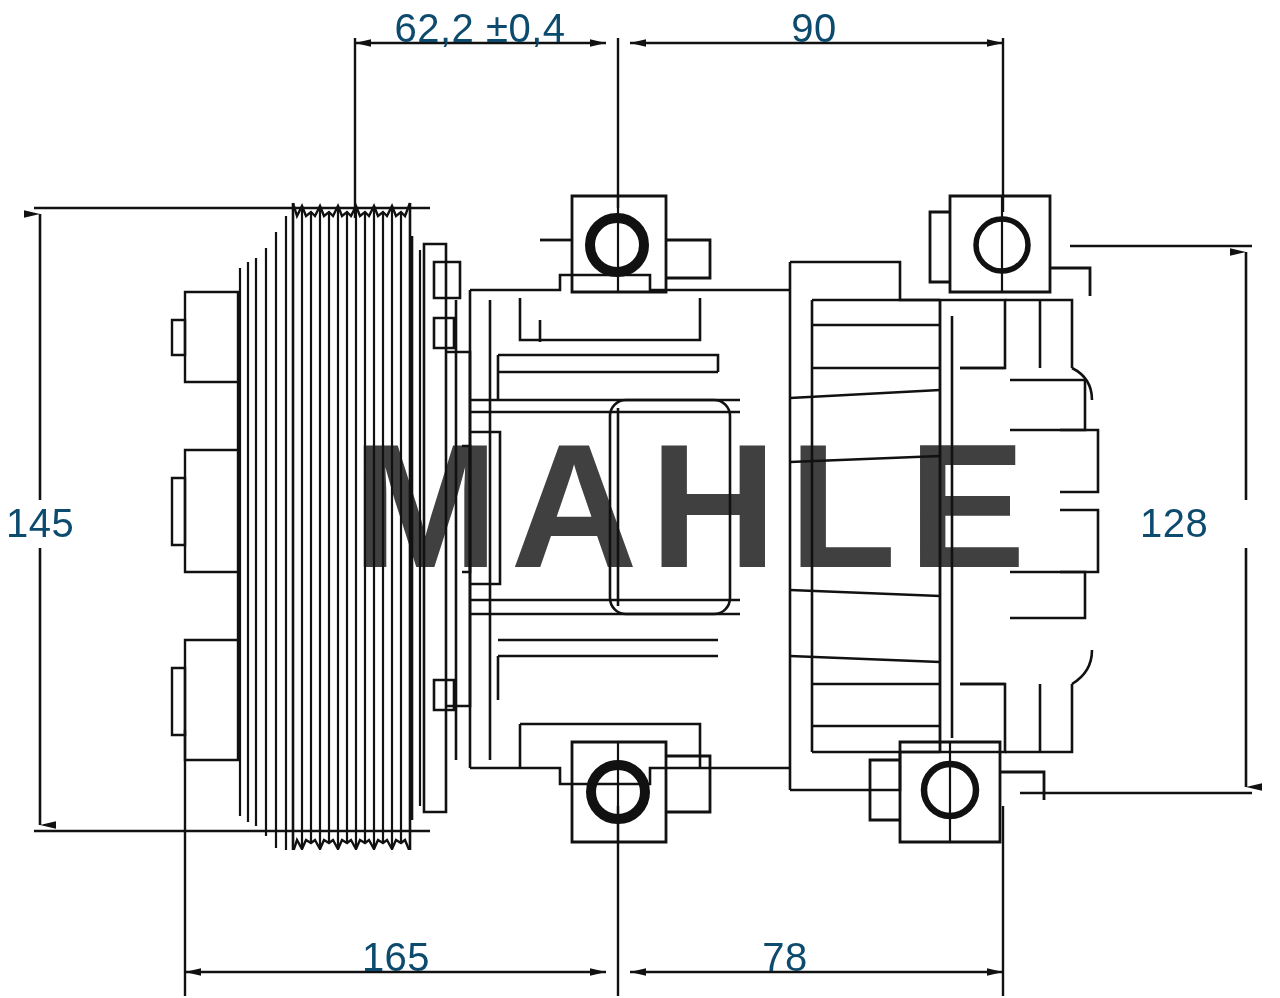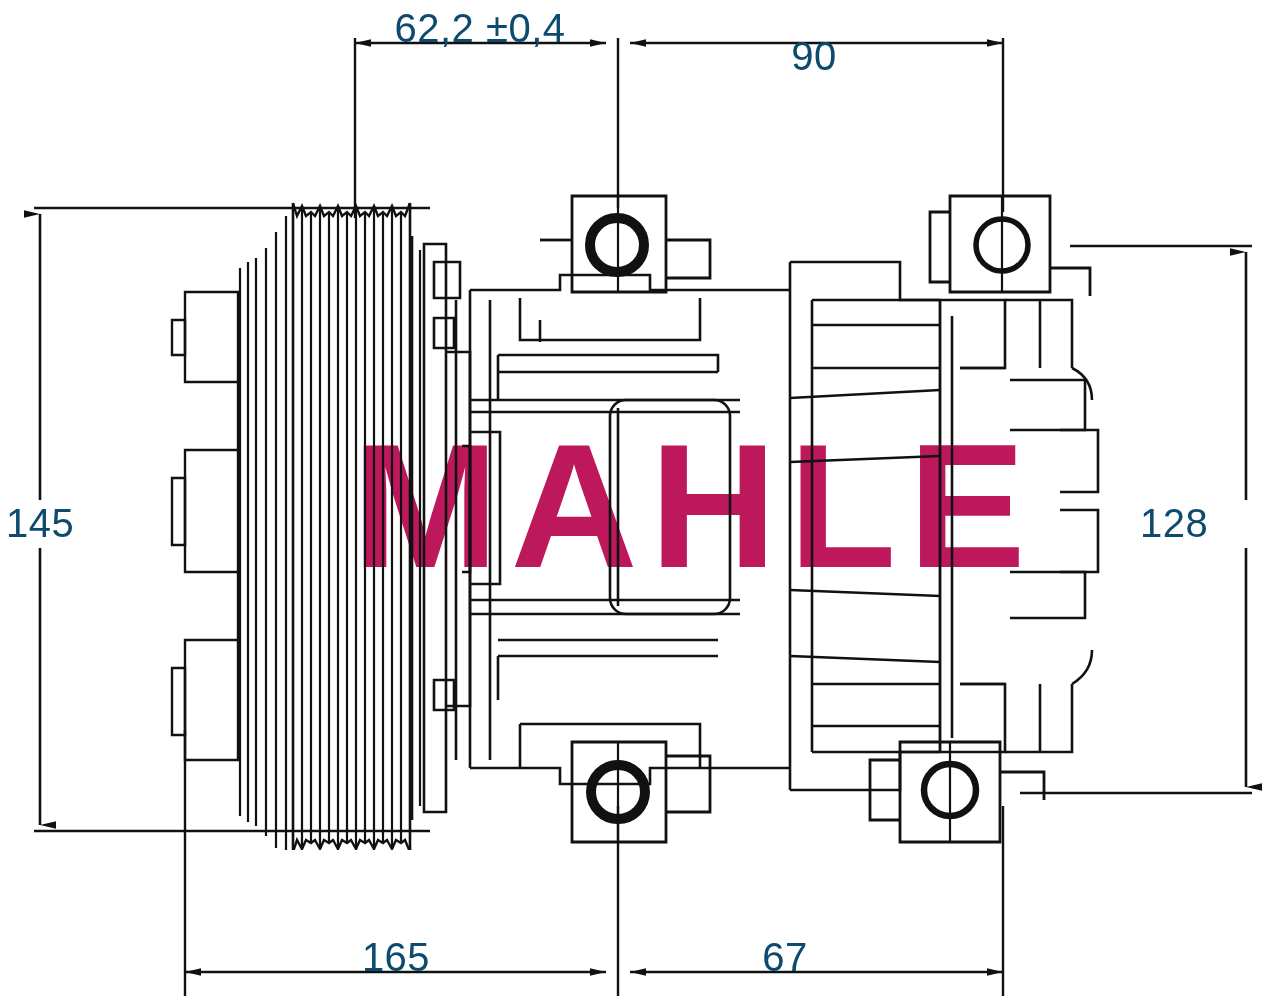--- a/index.html
+++ b/index.html
@@ -32,21 +32,21 @@
     white-space:nowrap;
     line-height:1;
   }
   .dim-label.c{ transform:translateX(-50%); }
   .wm{
     position:absolute;
     font-family:"Liberation Sans", sans-serif;
     font-weight:700;
     font-size:176px;
     letter-spacing:12px;
-    color:#be185d;
+    color:#404040;
     line-height:1;
     white-space:nowrap;
     user-select:none;
     pointer-events:none;
   }
 </style>
 </head>
 <body>
 
 <div id="sheet">
@@ -263,23 +263,23 @@
           <line x1="618" y1="742" x2="618" y2="842"></line>
           <line x1="950" y1="742" x2="950" y2="842"></line>
         </g>
 
       </g>
     </g>
   </svg>
 
   <div class="dim-label c" style="left:480px; top:8px;">62,2 ±0,4</div>
 
-  <div class="dim-label c" style="left:814px; top:8px;margin-top:28px;">90</div>
+  <div class="dim-label c" style="left:814px; top:8px;">90</div>
 
   <div class="dim-label" style="left:6px; top:503px;">145</div>
 
   <div class="dim-label" style="left:1140px; top:503px;">128</div>
 
   <div class="dim-label c" style="left:396px; top:937px;">165</div>
 
-  <div class="dim-label c" style="left:785px; top:937px;">67</div>
+  <div class="dim-label c" style="left:785px; top:937px;">78</div>
 
 </div>
 
 </body></html>

